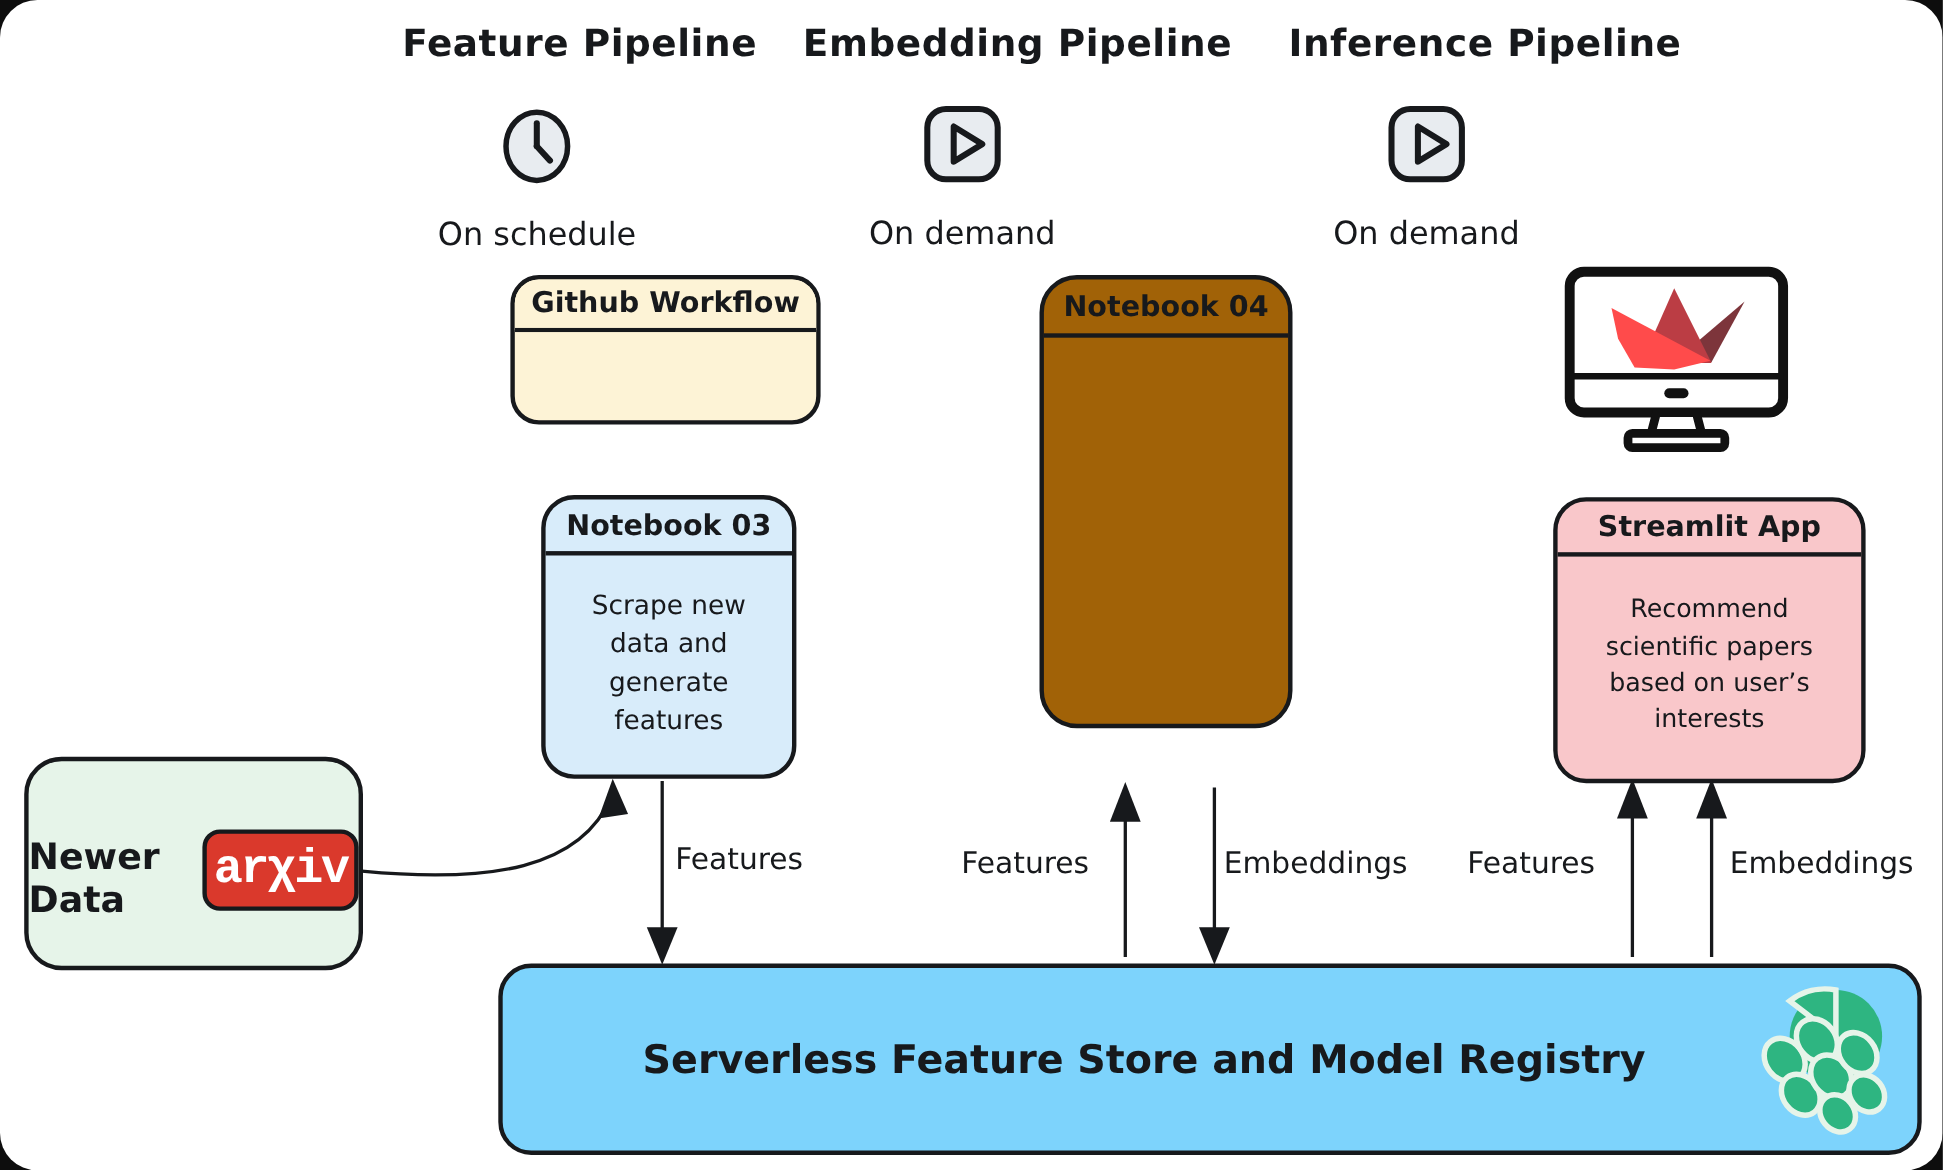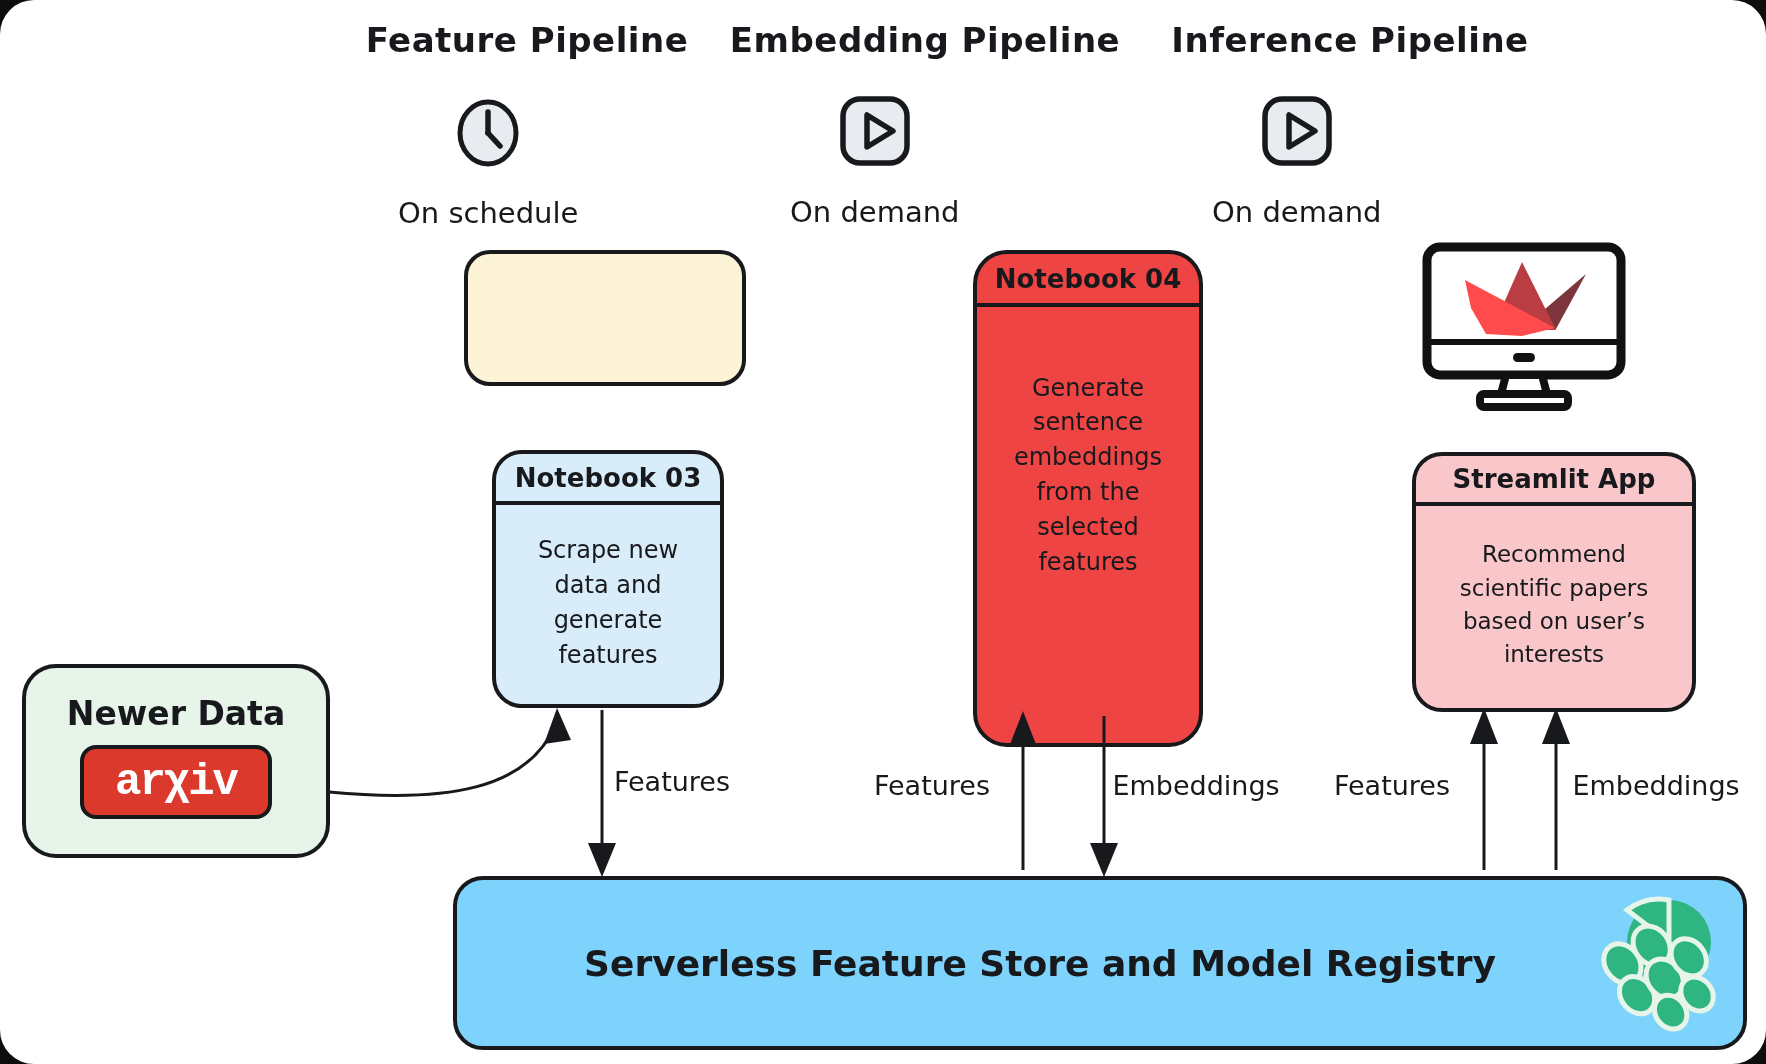--- a/index.html
+++ b/index.html
@@ -27,33 +27,33 @@
   }
   #github-workflow{left:464px;top:250px;width:282px;height:136px;border-radius:26px;background:#fdf3d6;}
   #github-workflow .node-header{height:44px;background:#fdf3d6;border-top-left-radius:22px;border-top-right-radius:22px;}
   #github-workflow .node-body{height:82px;}
 
   #notebook-03{left:492px;top:450px;width:232px;height:258px;border-radius:30px;background:#d8ecfa;}
   #notebook-03 .node-header{height:47px;}
   #notebook-03 .node-body{height:196px;}
   #notebook-03 .node-body span{display:block;width:172px;}
 
-  #notebook-04{left:973px;top:250px;width:230px;height:497px;border-radius:34px;background:#ef4444;}
+  #notebook-04{left:945px;top:250px;width:230px;height:412px;border-radius:34px;background:#a16207;}
   #notebook-04 .node-header{height:49px;}
   #notebook-04 .node-body{height:336px;}
   #notebook-04 .node-body span{display:block;width:186px;}
 
   #streamlit-app{left:1412px;top:452px;width:284px;height:260px;border-radius:30px;background:#f9c7ca;}
   #streamlit-app .node-header{height:46px;}
   #streamlit-app .node-body{height:198px;font-size:23px;}
   #streamlit-app .node-body span{display:block;width:220px;}
 
   #newer-data{
-    left:22px;top:664px;width:308px;height:194px;border-radius:34px;background:#e6f4e9;
-    display:flex;flex-direction:column;align-items:center;
+    left:22px;top:688px;width:308px;height:194px;border-radius:34px;background:#e6f4e9;
+    display:flex;flex-direction:row;align-items:center;
   }
   #newer-data .nd-title{margin-top:26px;font-size:33px;font-weight:600;}
   #arxiv-badge{
     margin-top:12px;width:192px;height:74px;background:#da392c;border:4px solid #17191c;
     border-radius:16px;display:flex;align-items:center;justify-content:center;box-sizing:border-box;
   }
   #arxiv-badge .arxiv-text{
     font-family:"Liberation Mono","DejaVu Sans Mono",monospace;
     font-size:44px;font-weight:700;color:#ffffff;letter-spacing:-2px;
   }
@@ -103,34 +103,32 @@
 
   <div class="trigger" style="left:1212px;top:95px">
     <svg class="icon-svg" width="72" height="72" viewBox="0 0 72 72">
       <rect x="4" y="4" width="64" height="64" rx="17" fill="#e8ecf0" stroke="#17191c" stroke-width="5.5"></rect>
       <polygon points="28,20 28,52 54,36" fill="#e8ecf0" stroke="#17191c" stroke-width="5.5" stroke-linejoin="round"></polygon>
     </svg>
     <span class="trigger-text">On demand</span>
   </div>
 
   <div class="node" id="github-workflow">
+    <div class="node-header">Github Workflow</div>
   </div>
 
   <div class="node" id="notebook-03">
     <div class="node-header">Notebook 03</div>
     <div class="node-body">
         <span>Scrape new data and generate features</span>
       </div>
   </div>
 
   <div class="node" id="notebook-04">
     <div class="node-header">Notebook 04</div>
-    <div class="node-body">
-        <span>Generate sentence embeddings from the selected features</span>
-      </div>
   </div>
 
   <svg id="monitor-icon" width="208" height="174" viewBox="0 0 208 174">
     <rect x="7" y="7" width="194" height="128" rx="13" fill="#ffffff" stroke="#111111" stroke-width="9"></rect>
     <line x1="7" y1="102" x2="201" y2="102" stroke="#111111" stroke-width="6"></line>
     <rect x="93" y="113" width="22" height="9" rx="4.5" fill="#111111"></rect>
     <polygon points="86,135 122,135 128,158 80,158" fill="#ffffff" stroke="#111111" stroke-width="8" stroke-linejoin="round"></polygon>
     <rect x="60" y="154" width="88" height="13" rx="4" fill="#ffffff" stroke="#111111" stroke-width="8"></rect>
     <g transform="translate(40,20)">
       <polygon points="126,14 58,72 96,69" fill="#7d353b"></polygon>

